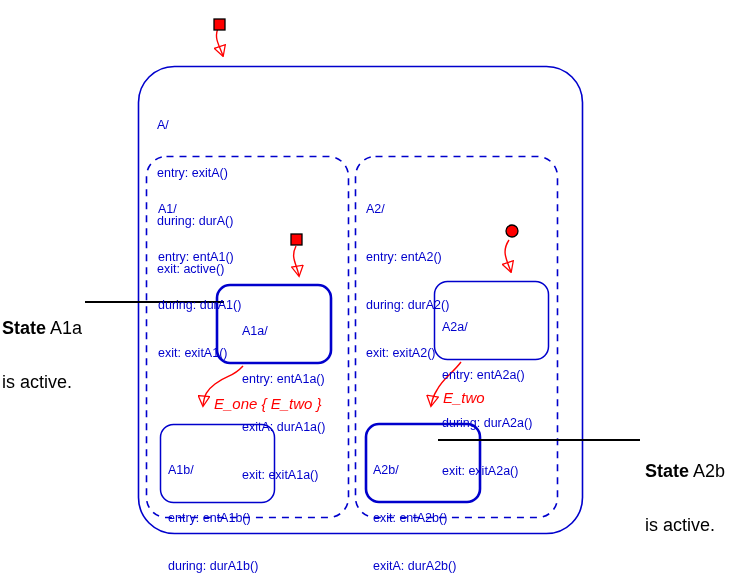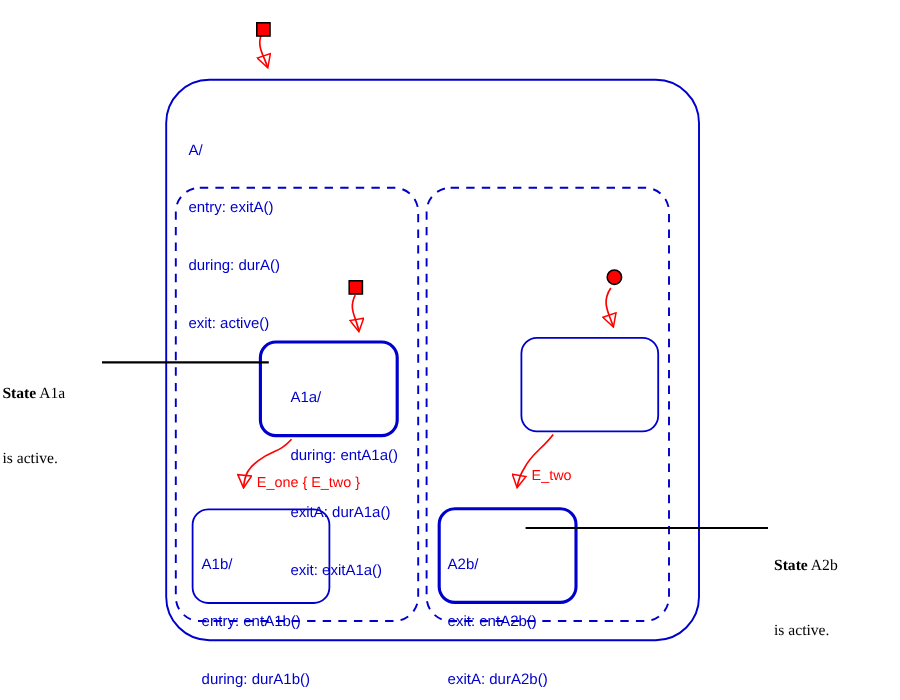--- a/index.html
+++ b/index.html
@@ -30,28 +30,29 @@
     font-family: "Liberation Sans", sans-serif;
     font-size: 12.5px;
     line-height: 16px;
     white-space: pre;
     letter-spacing: 0px;
   }
   .trans-label {
     position: absolute;
     color: #ff0000;
     font-family: "Liberation Sans", sans-serif;
-    font-size: 12px;
+    font-size: 15px;
     white-space: pre;
+    font-style: italic;
   }
   .callout {
     position: absolute;
     color: #000000;
-    font-family: Liberation Serif, serif;
-    font-size: 13px;
+    font-family: Liberation Sans, sans-serif;
+    font-size: 18px;
     line-height: 18px;
     white-space: pre;
   }
   .callout .kw {
     font-weight: bold;
   }
 </style>
 </head>
 <body>
 
@@ -95,36 +96,54 @@
     <line x1="438" y1="440" x2="640" y2="440" stroke="#000000" stroke-width="1.8"></line>
   </svg>
 
   <div class="state-text" style="left:157px; top:85px;">
     <div>A/</div>
     <div>entry: exitA()</div>
     <div>during: durA()</div>
     <div>exit: active()</div>
   </div>
 
+  <div class="state-text" style="left:158px; top:169px;">
+    <div>A1/</div>
+    <div>entry: entA1()</div>
+    <div>during: durA1()</div>
+    <div>exit: exitA1()</div>
+  </div>
 
+  <div class="state-text" style="left:366px; top:169px;">
+    <div>A2/</div>
+    <div>entry: entA2()</div>
+    <div>during: durA2()</div>
+    <div>exit: exitA2()</div>
+  </div>
 
   <div class="state-text" style="left:242px; top:291px;">
     <div>A1a/</div>
-    <div>during: entA1a()</div>
+    <div>entry: entA1a()</div>
     <div>exitA: durA1a()</div>
     <div>exit: exitA1a()</div>
   </div>
 
   <div class="state-text" style="left:168px; top:430px;">
     <div>A1b/</div>
     <div>entry: entA1b()</div>
     <div>during: durA1b()</div>
     
   </div>
 
+  <div class="state-text" style="left:442px; top:287px;">
+    <div>A2a/</div>
+    <div>entry: entA2a()</div>
+    <div>during: durA2a()</div>
+    <div>exit: exitA2a()</div>
+  </div>
 
   <div class="state-text" style="left:373px; top:430px;">
     <div>A2b/</div>
     <div>exit: entA2b()</div>
     <div>exitA: durA2b()</div>
     
   </div>
 
   <div class="trans-label" style="left:214px; top:395px;">E_one { E_two }</div>
 

